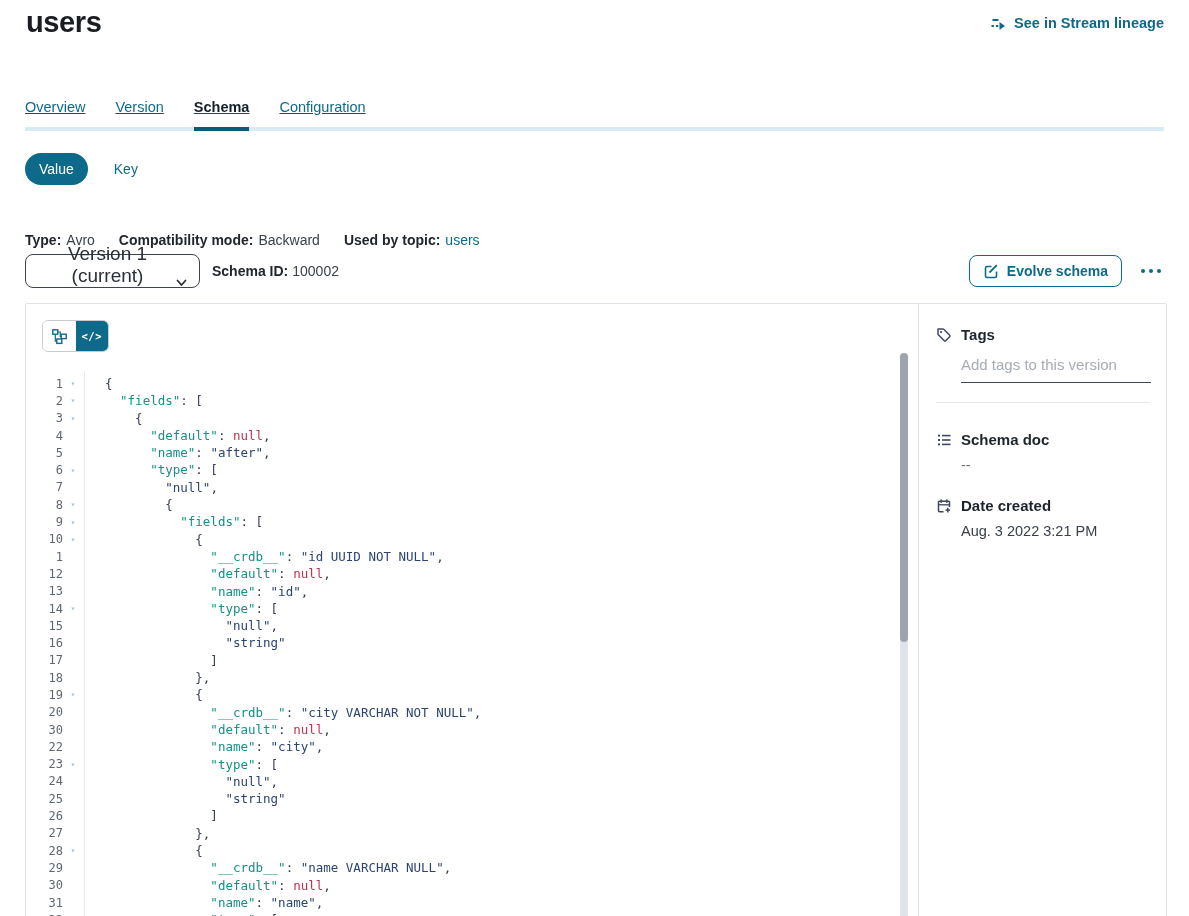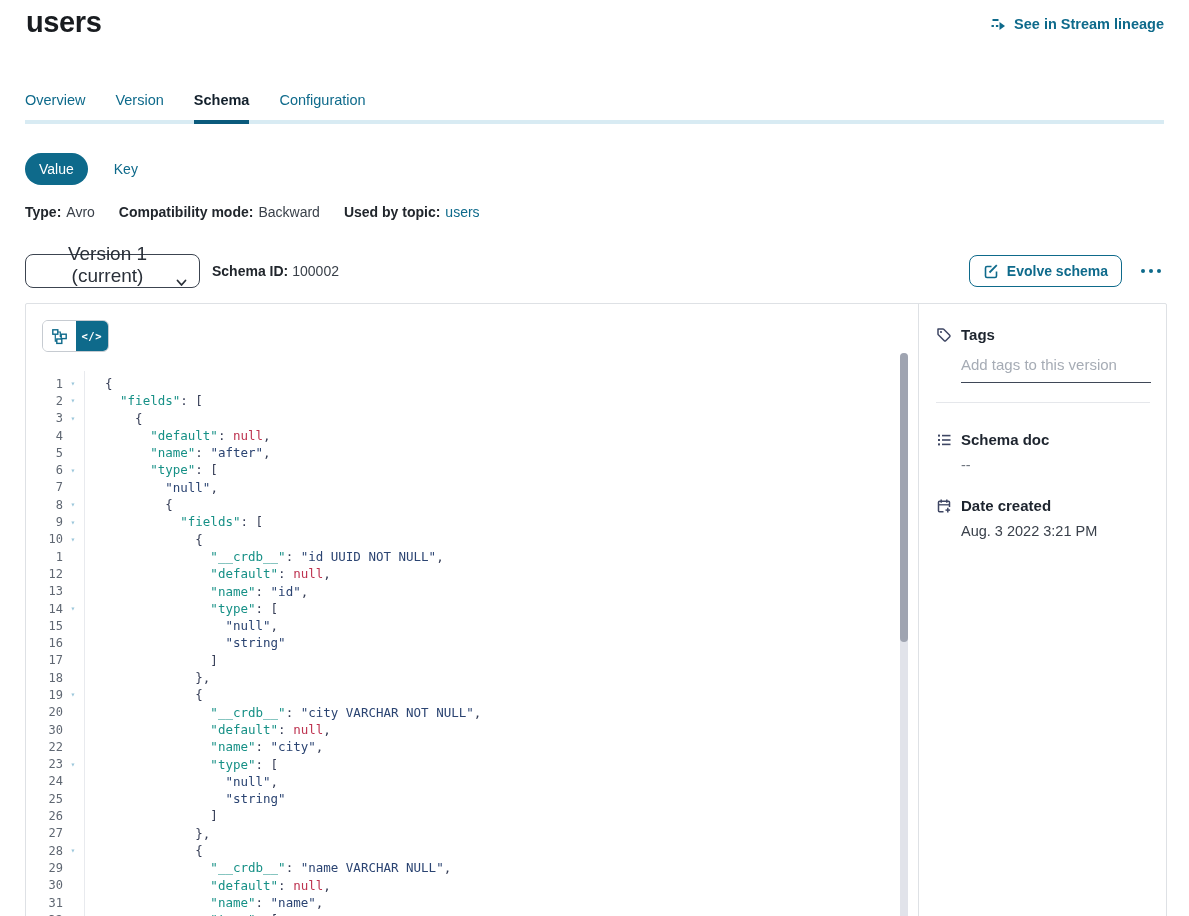--- a/index.html
+++ b/index.html
@@ -1,39 +1,39 @@
 <!DOCTYPE html>
 <html><head>
 <meta charset="utf-8">
 <style>
   * { margin:0; padding:0; box-sizing:border-box; }
   html,body { width:1189px; height:916px; overflow:hidden; background:#fff; }
   body { font-family:"Liberation Sans", sans-serif; position:relative; color:#3A414A; }
 
   
   .page-title { position:absolute; left:26px; top:6px; font-size:29px; font-weight:700; color:#191C20; letter-spacing:-0.4px; }
-  .lineage { position:absolute; right:25px; top:15px; display:flex; align-items:center; gap:7px;
+  .lineage { position:absolute; right:25px; top:15px; display:flex; gap:7px;
              color:#0E6A8B; font-size:14.5px; font-weight:700; text-decoration:none; cursor:pointer; }
 
   
-  .tabs { position:absolute; top:92px; left:25px; right:25px; }
+  .tabs { position:absolute; top:99px; left:25px; right:25px;text-decoration:underline; }
   .tabs-row { display:flex; gap:30px; }
   .tab { font-size:14.5px; color:#0E6A8B; padding-bottom:12px; border-bottom:4px solid transparent;
          position:relative; z-index:1; cursor:pointer; text-decoration:none; }
   .tab.active { color:#13202C; border-bottom-color:#0A5A7C; font-weight:700; }
   .tabs-bar { position:absolute; left:0; right:0; bottom:0; height:4px; background:#D8EBF3; }
 
   
   .valuekey { position:absolute; top:153px; left:25px; display:flex; align-items:center; gap:26px; }
   .value-btn { background:#0E6A8B; color:#fff; border:none; font-family:inherit; font-size:14px;
                padding:8px 14px; border-radius:16px; cursor:pointer; }
   .key-link { color:#0E6A8B; font-size:14px; cursor:pointer; text-decoration:none; }
 
   
-  .meta { position:absolute; top:204px; left:25px; display:flex; gap:24px; font-size:14px; color:#3A414A; }
+  .meta { position:absolute; top:232px; left:25px; display:flex; gap:24px; font-size:14px; color:#3A414A; }
   .meta b { color:#21262C; margin-right:5px; }
   .meta .link { color:#0E6A8B; cursor:pointer; text-decoration:none; }
 
   
   .controls { position:absolute; top:254px; left:25px; right:25px; height:34px; display:flex; align-items:center; }
   .select { width:175px; height:34px; border:1px solid #3C4450; border-radius:8px; background:#fff;
             display:flex; align-items:flex-end; justify-content:space-between; padding:0 12px 0 13px;
             font-family:inherit; font-size:19px; color:#2A3039; cursor:pointer; }
   .schema-id { margin-left:12px; font-size:14px; }
   .schema-id b { color:#21262C; margin-right:4px; }

